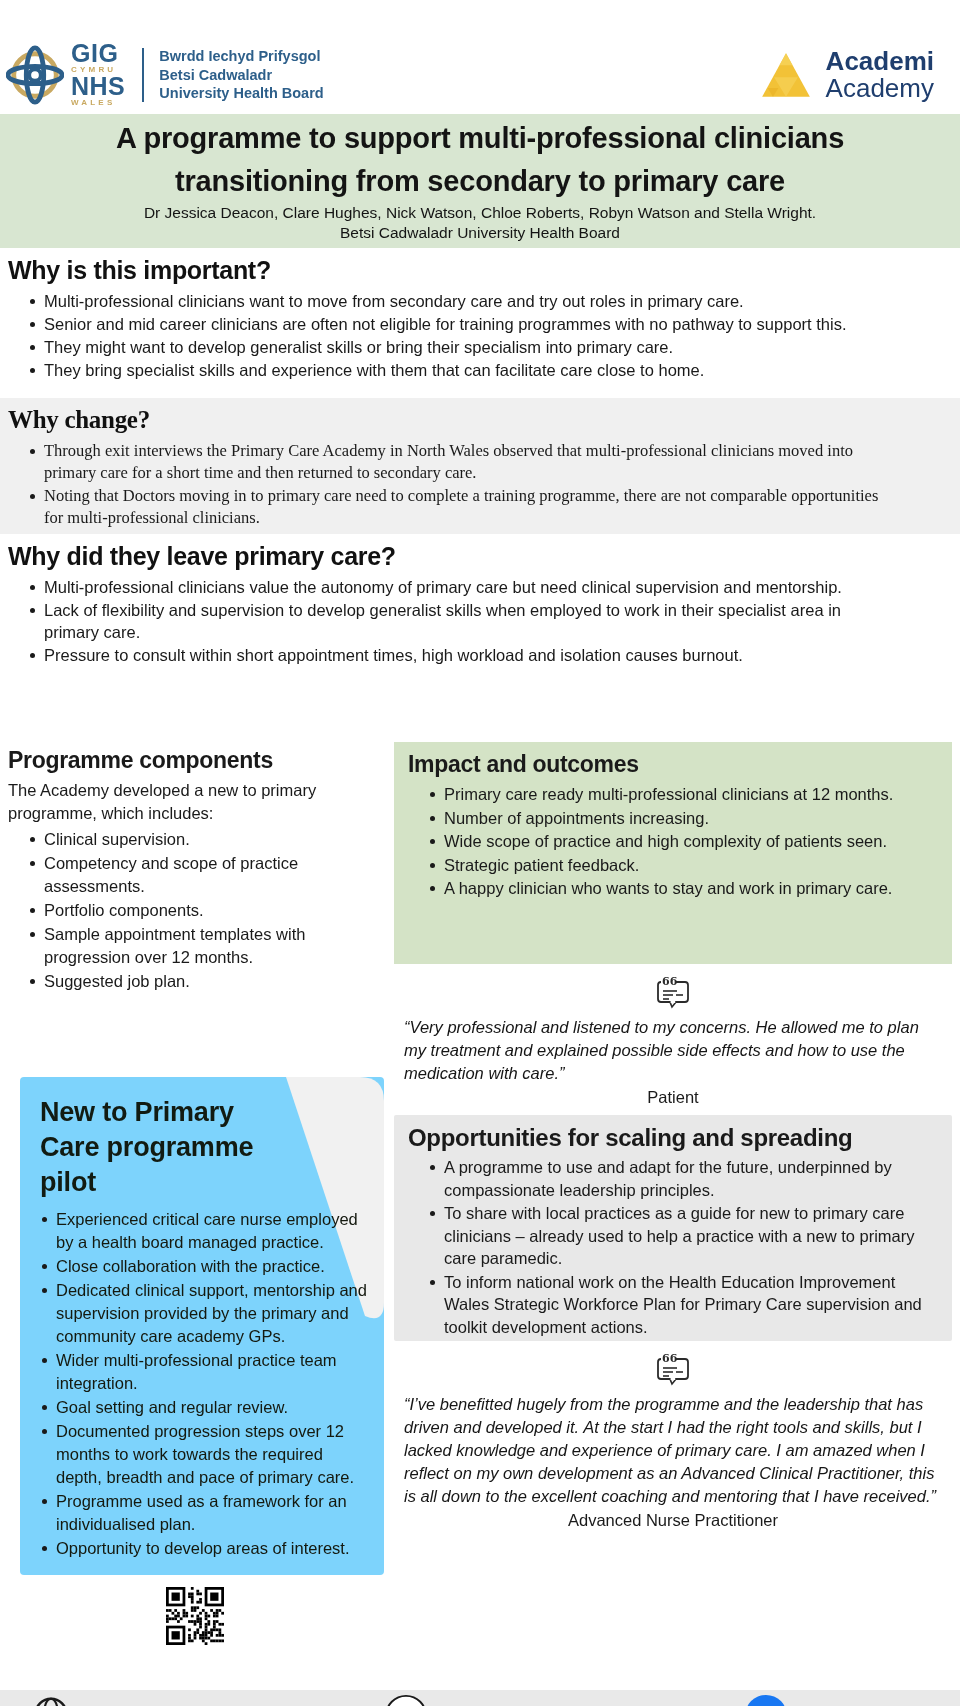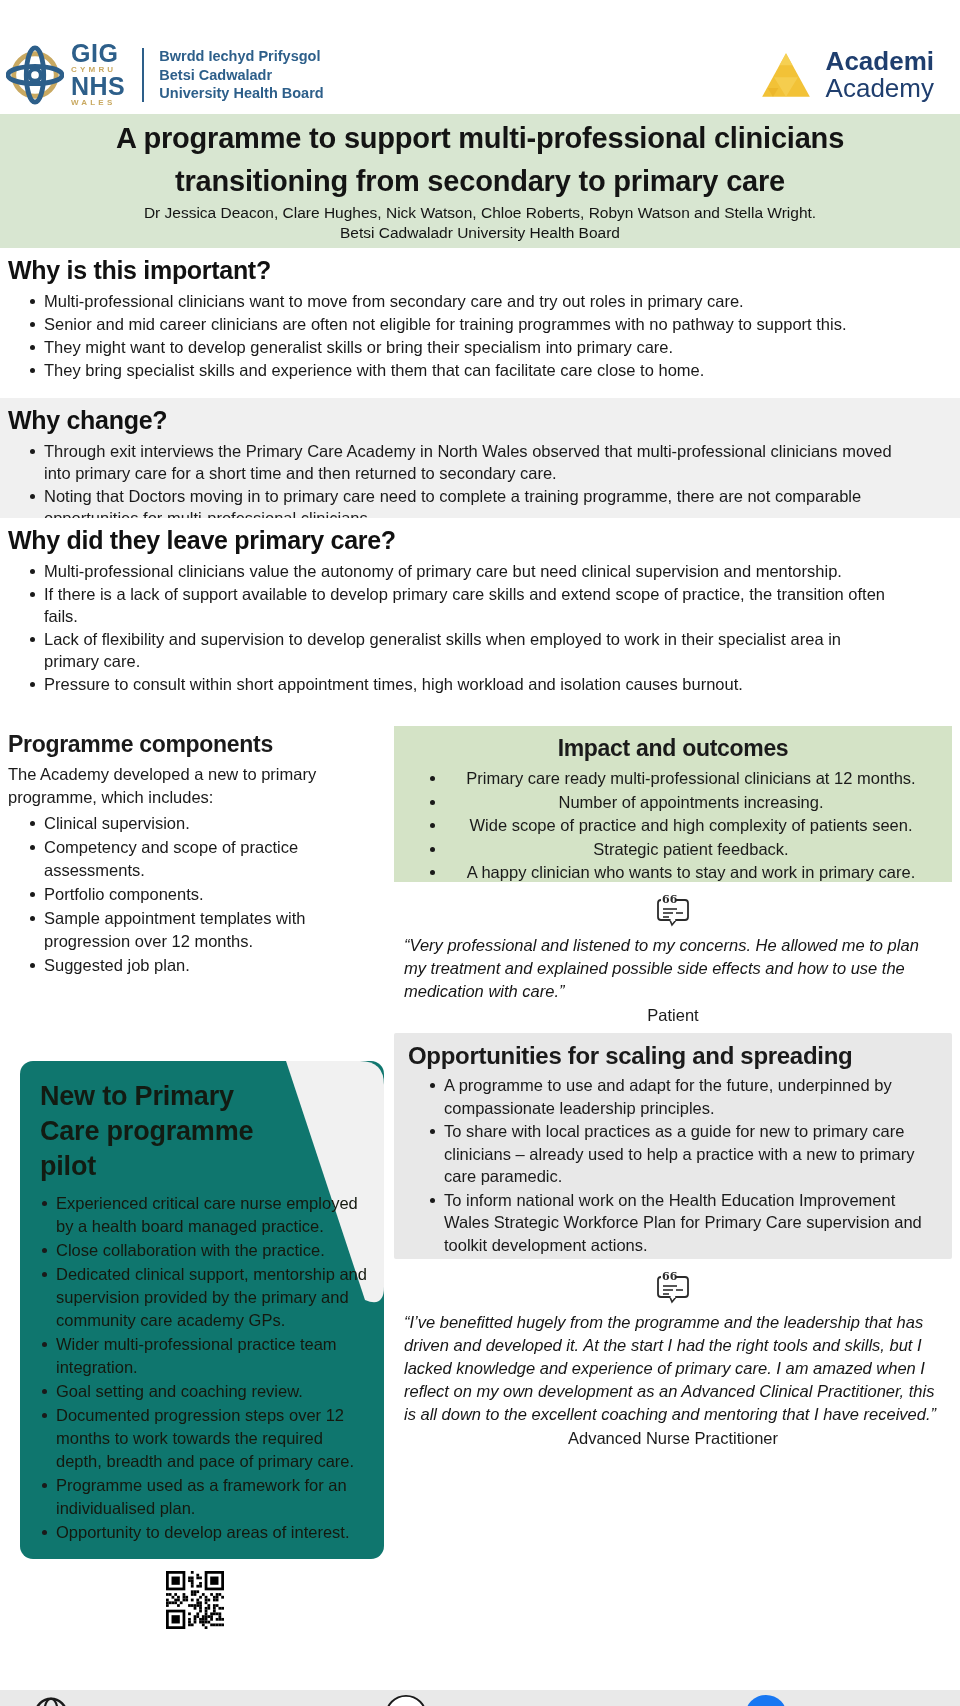--- a/index.html
+++ b/index.html
@@ -28,45 +28,45 @@
 
   
   .sec{padding:5px 60px 0 8px;overflow:hidden;}
   .sec h2{margin:2px 0 5px;font-size:25px;line-height:30px;font-weight:700;color:#111;letter-spacing:-.3px;}
   ul.blts{margin:0;padding:0 0 0 22px;list-style:none;}
   ul.blts li{position:relative;padding-left:14px;font-size:16.5px;line-height:22px;margin-bottom:1px;}
   ul.blts li:before{content:"";position:absolute;left:0;top:9px;width:5px;height:5px;border-radius:50%;background:#1a1a1a;}
   .sec-white{background:#fff;}
   .sec-gray{background:#f0f0f0;}
   #sec-why-important{height:150px;}
-  #sec-why-change{height:120px;}
+  #sec-why-change{height:136px;font-family:Liberation Serif, serif;}
   #sec-why-leave{height:206px;}
 
   
   .columns{display:flex;min-height:948px;align-items:flex-start;}
   .col-left{width:392px;padding:2px 6px 0 8px;}
   .col-left h2{margin:4px 0 4px;font-size:23px;line-height:29px;font-weight:700;letter-spacing:-.3px;}
   .col-left .intro{margin:0 0 3px;font-size:16.5px;line-height:23px;}
   .col-left ul.blts li{line-height:23px;}
   .col-right{flex:1;padding:2px 8px 0 2px;}
 
-  .green-box{background:#d4e3c6;border-radius:0;padding:6px 14px 8px;height:156px;overflow:hidden;text-align:center;}
+  .green-box{background:#d4e3c6;border-radius:0;padding:6px 14px 8px;height:222px;overflow:hidden;}
   .green-box h2{margin:2px 0 4px;font-size:23px;line-height:29px;font-weight:700;letter-spacing:-.3px;}
   .green-box ul.blts li,.gray-box ul.blts li{line-height:22.5px;}
 
   .gray-box{background:#e8e8e8;border-radius:2px;padding:6px 14px 8px;height:226px;overflow:hidden;margin-top:4px;}
   .gray-box h2{margin:2px 0 4px;font-size:24px;line-height:29px;font-weight:700;letter-spacing:-.3px;}
 
   .quote-block{padding:2px 6px;}
   .qicon{display:block;margin:8px auto 4px;}
   .quote-text{font-style:italic;font-size:16.5px;line-height:23px;color:#161616;padding:0 4px;}
   .quote-attr{text-align:center;font-size:16.5px;line-height:23px;margin-top:1px;}
 
   
-  .pilot-box{position:relative;margin:84px 0 0 12px;width:364px;background:#0f766e;border-radius:13px;
+  .pilot-box{position:relative;margin:84px 0 0 12px;width:364px;background:#7dd3fc;border-radius:4px;
              padding:10px 14px 14px 20px;overflow:hidden;}
   .pilot-box .fold{position:absolute;top:0;right:0;}
   .pilot-box h2{position:relative;margin:8px 0 8px;font-size:27px;line-height:35px;font-weight:700;color:#121b12;width:78%;letter-spacing:-.2px;}
   .pilot-box ul.blts{position:relative;padding-left:2px;}
   .pilot-box ul.blts li{line-height:23px;color:#14190f;}
   .qr{margin:12px 0 0 158px;display:block;}
 
   
   .footer{position:absolute;left:0;right:0;bottom:0;height:52px;background:#e9e9e9;
           display:flex;align-items:center;justify-content:space-between;padding:0 30px 0 28px;}
@@ -135,21 +135,20 @@
     <ul class="blts">
         <li>Through exit interviews the Primary Care Academy in North Wales observed that multi-professional clinicians moved into primary care for a short time and then returned to secondary care.</li>
         <li>Noting that Doctors moving in to primary care need to complete a training programme, there are not comparable opportunities for multi-professional clinicians.</li>
       </ul>
   </section>
 
   <section class="sec sec-white" id="sec-why-leave">
     <h2>Why did they leave primary care?</h2>
     <ul class="blts">
         <li>Multi-professional clinicians value the autonomy of primary care but need clinical supervision and mentorship.</li>
-        <li>If there is a lack of support available to develop primary care skills and extend scope of practice, the transition often fails.</li>
         <li>Lack of flexibility and supervision to develop generalist skills when employed to work in their specialist area in primary care.</li>
         <li>Pressure to consult within short appointment times, high workload and isolation causes burnout.</li>
       </ul>
   </section>
 
   <div class="columns">
 
     <div class="col-left">
       <h2>Programme components</h2>
       <p class="intro">The Academy developed a new to primary programme, which includes:</p>
@@ -164,21 +163,21 @@
       <div class="pilot-box">
         <svg class="fold" width="98" height="250" viewBox="0 0 98 250">
           <path d="M0 0 H74 Q98 0 98 24 V226 Q98 247 79 239 Z" fill="#f1f1f1"></path>
         </svg>
         <h2>New to Primary Care programme pilot</h2>
         <ul class="blts">
             <li>Experienced critical care nurse employed by a health board managed practice.</li>
             <li>Close collaboration with the practice.</li>
             <li>Dedicated clinical support, mentorship and supervision provided by the primary and community care academy GPs.</li>
             <li>Wider multi-professional practice team integration.</li>
-            <li>Goal setting and coaching review.</li>
+            <li>Goal setting and regular review.</li>
             <li>Documented progression steps over 12 months to work towards the required depth, breadth and pace of primary care.</li>
             <li>Programme used as a framework for an individualised plan.</li>
             <li>Opportunity to develop areas of interest.</li>
           </ul>
       </div>
 
       <svg class="qr" id="qr-svg" width="58" height="58" viewBox="0 0 21 21">
           <rect x="0" y="0" width="7" height="7" fill="#000"></rect>
           <rect x="1" y="1" width="5" height="5" fill="#fff"></rect>
           <rect x="2" y="2" width="3" height="3" fill="#000"></rect>

